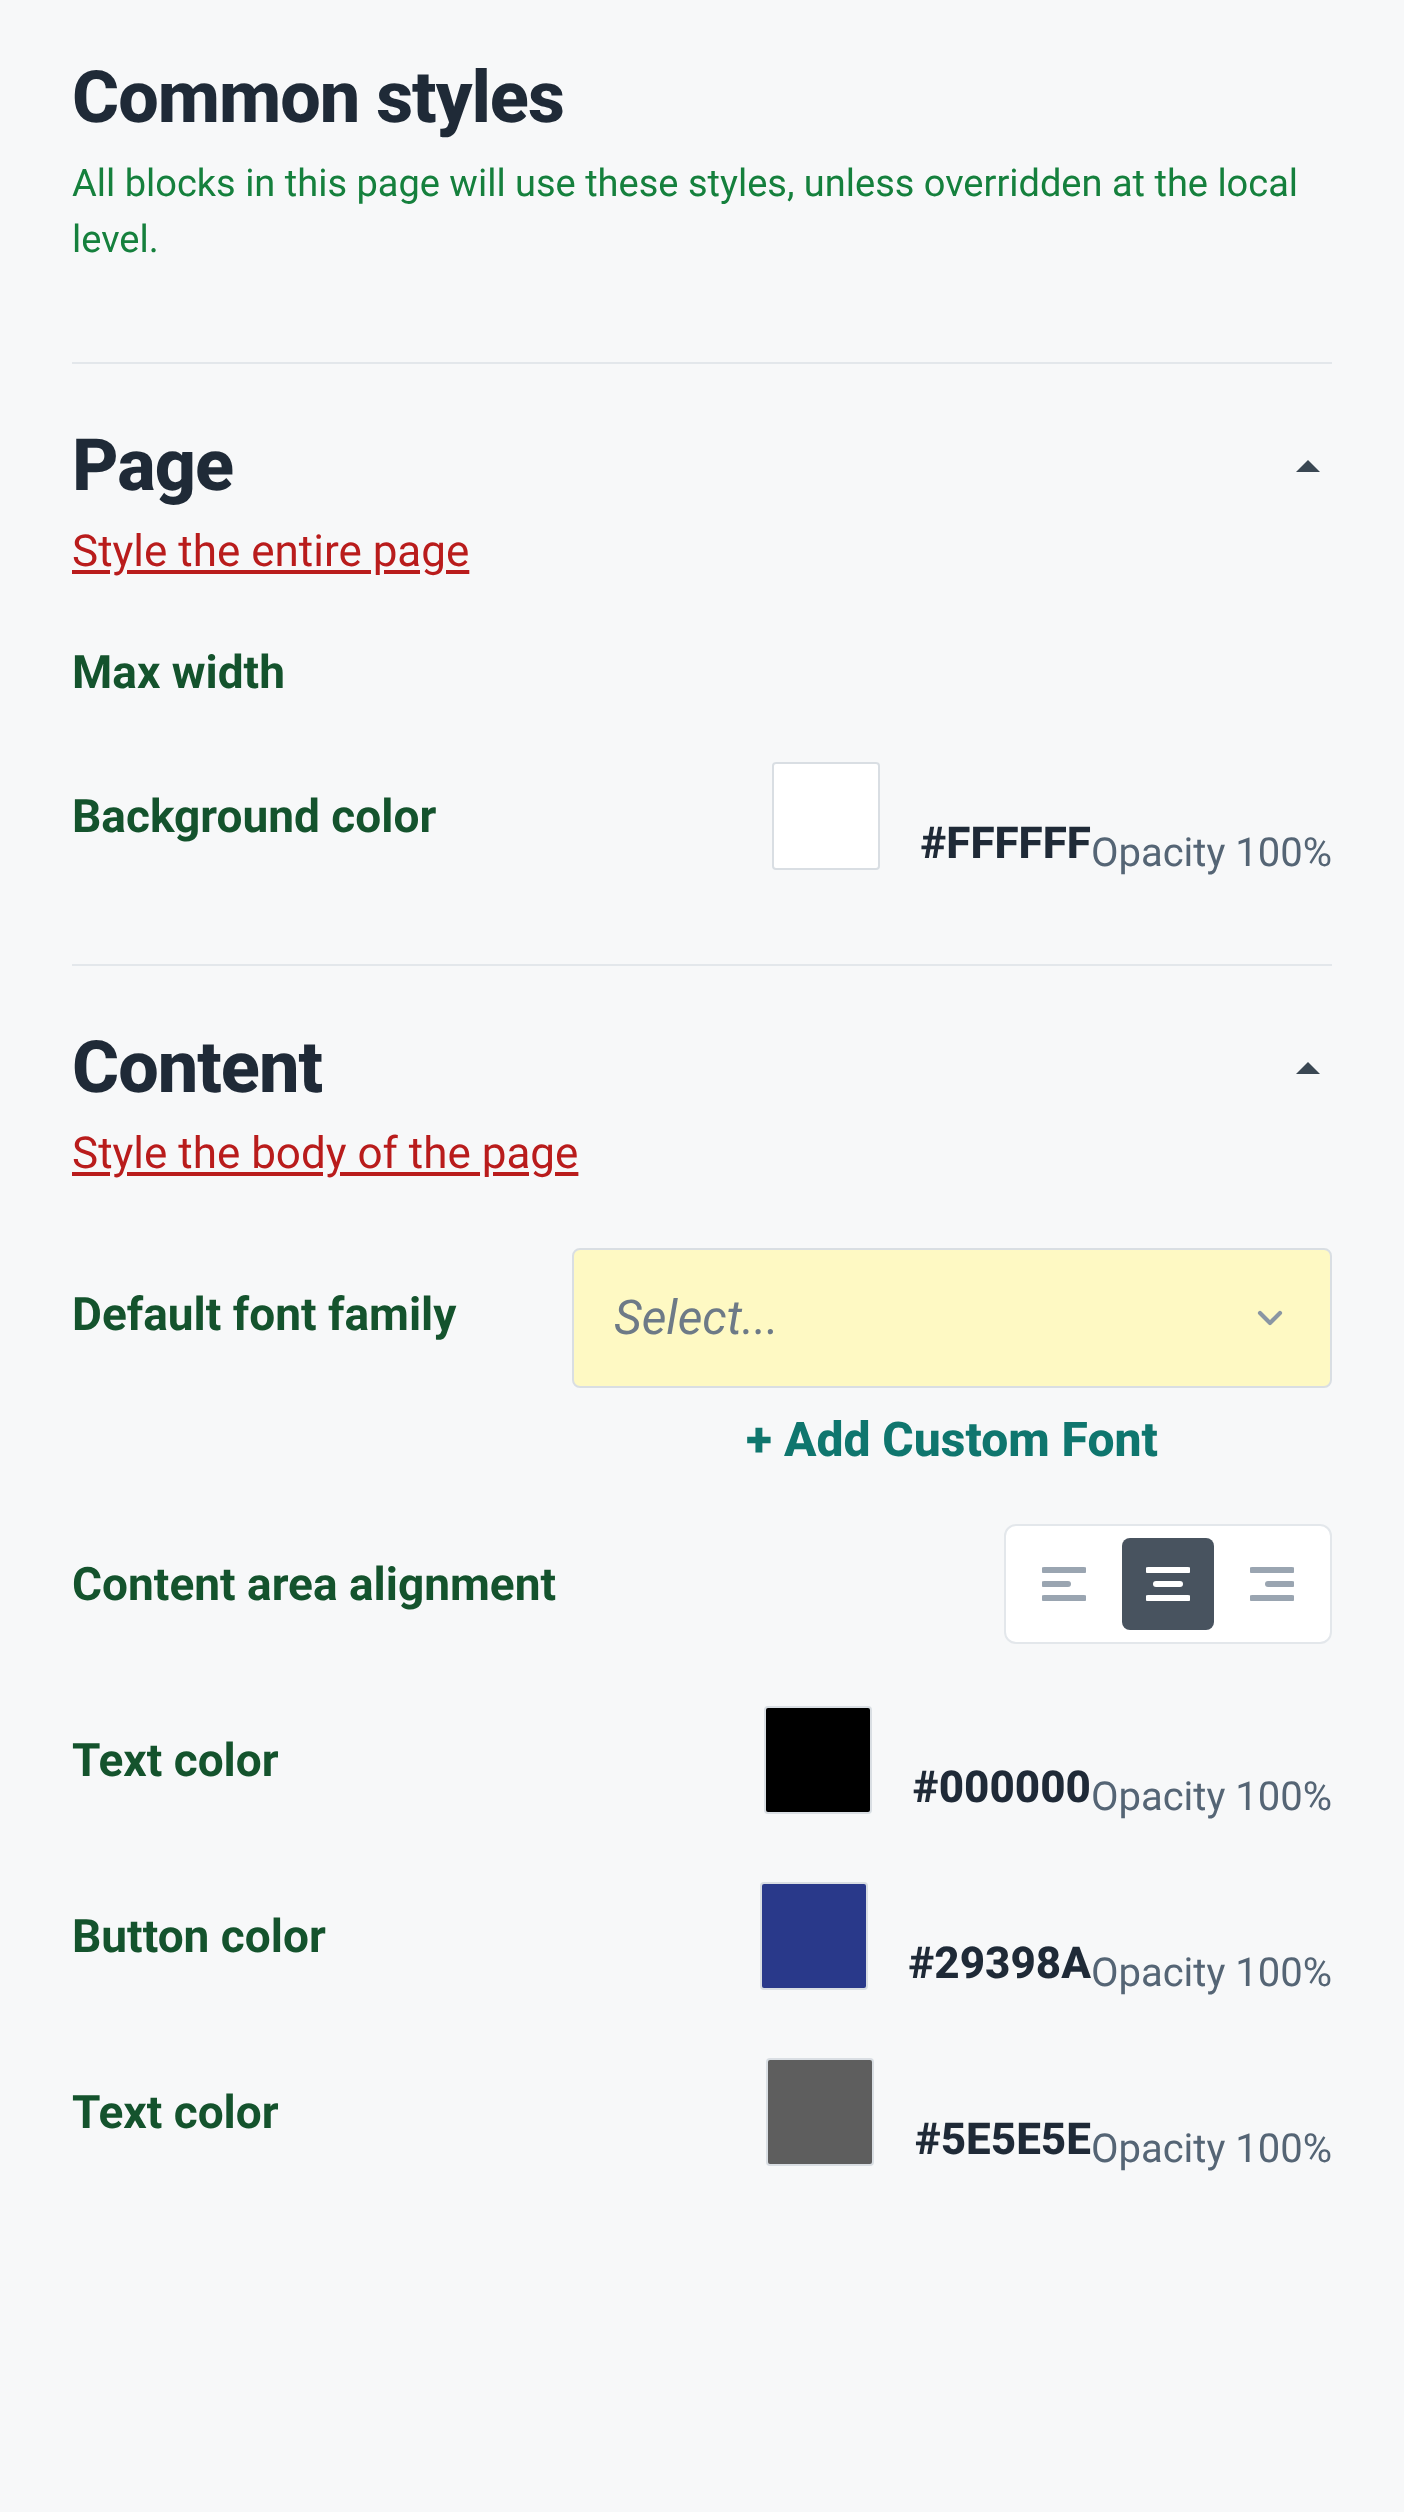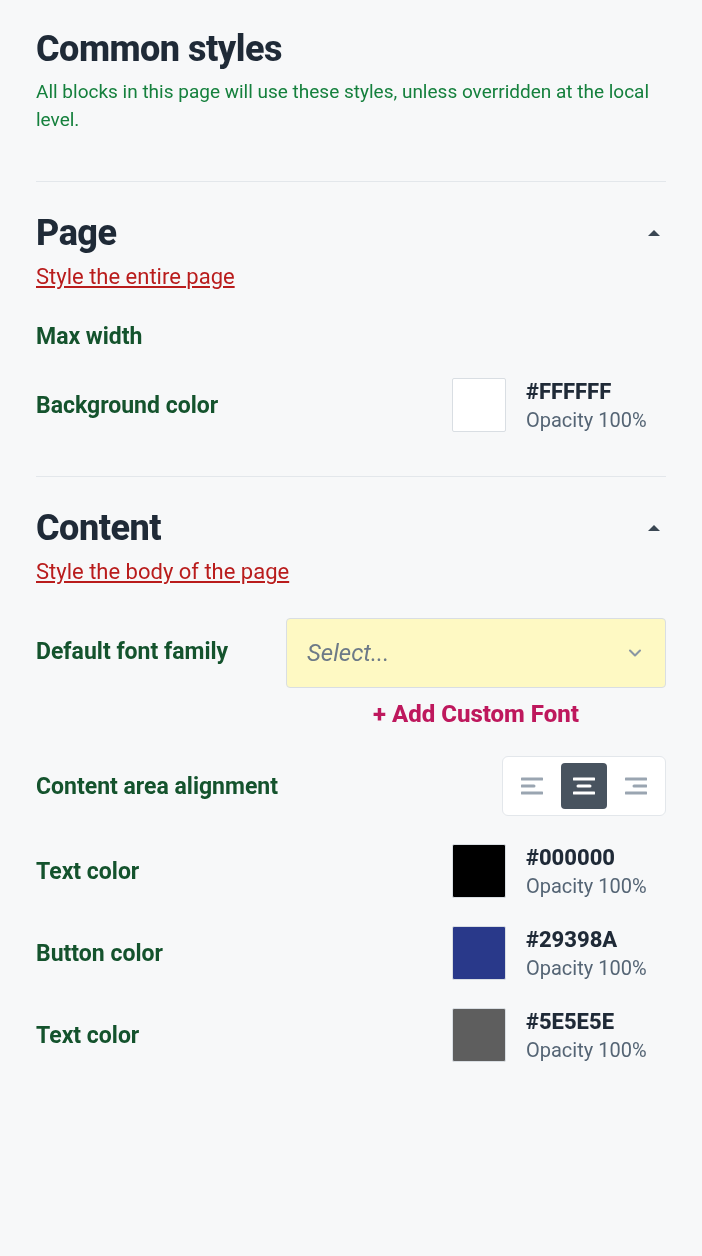--- a/index.html
+++ b/index.html
@@ -110,22 +110,23 @@
   .swatch {
     width: 54px;
     height: 54px;
     border: 1px solid #d9dee3;
     border-radius: 2px;
     flex-shrink: 0;
     cursor: pointer;
   }
   .color-meta {
     display: flex;
-    flex-direction: column;
+    flex-direction: row;
     min-width: 140px;
+    margin-top: 32px;
   }
   .color-hex {
     font-size: 22px;
     font-weight: 800;
     color: #1f2a37;
   }
   .color-opacity {
     font-size: 20px;
     color: #556575;
     margin-top: 4px;
@@ -153,21 +154,21 @@
     align-items: flex-start;
     gap: 12px;
   }
   .add-font-wrap {
     width: 380px;
     text-align: center;
   }
   .add-font {
     font-size: 24px;
     font-weight: 800;
-    color: #be185d;
+    color: #0f766e;
     cursor: pointer;
   }
   .seg {
     display: flex;
     border: 1px solid #e3e7eb;
     border-radius: 6px;
     background: #fff;
     padding: 6px;
     gap: 6px;
   }

